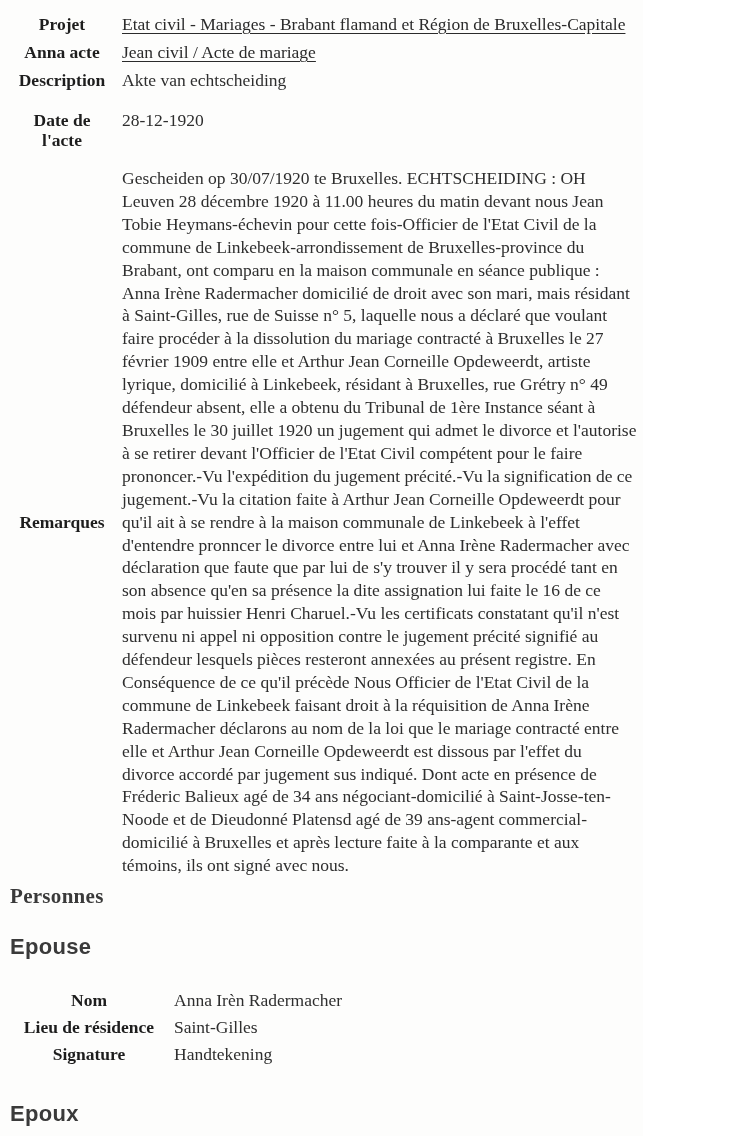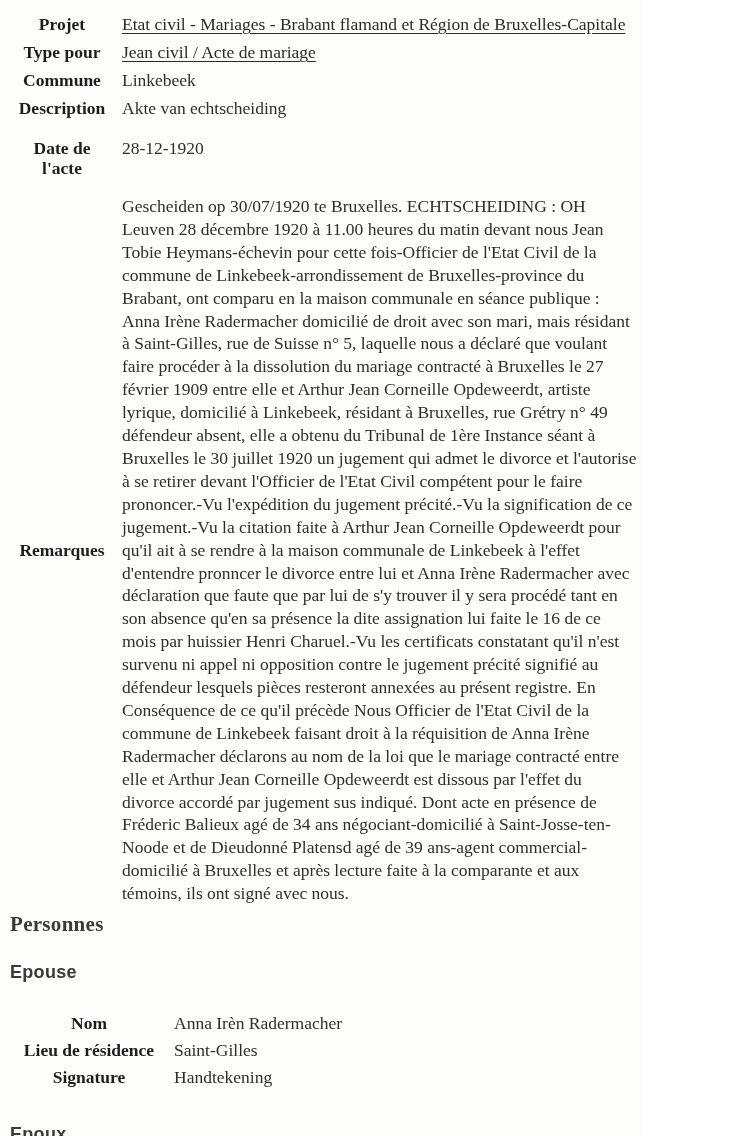--- a/index.html
+++ b/index.html
@@ -65,21 +65,21 @@
     margin: 7px 0 0 0;
     font-family: Liberation Serif, serif;
     font-size: 21px;
     font-weight: bold;
     color: #3a3a3a;
     letter-spacing: 0.3px;
   }
   .h-person {
     margin: 25px 0 0 0;
     font-family: "Liberation Sans", sans-serif;
-    font-size: 18px;
+    font-size: 22px;
     font-weight: bold;
     color: #3a3a3a;
     letter-spacing: 0.3px;
   }
   
   .person-table { margin-top: 27px; }
   .prow {
     display: flex;
     line-height: 27px;
   }
@@ -101,30 +101,26 @@
   <div class="fields-top">
 
     <div class="frow simple">
       <div class="flabel">Projet</div>
       <div class="fvalue">
         <span class="doc-link">Etat civil - Mariages - Brabant flamand et Région de Bruxelles-Capitale</span>
       </div>
     </div>
 
     <div class="frow simple">
-      <div class="flabel">Type pour</div>
+      <div class="flabel">Anna acte</div>
       <div class="fvalue">
         <span class="doc-link">Jean civil / Acte de mariage</span>
       </div>
     </div>
 
-    <div class="frow simple">
-      <div class="flabel">Commune</div>
-      <div class="fvalue">Linkebeek</div>
-    </div>
 
     <div class="frow simple">
       <div class="flabel">Description</div>
       <div class="fvalue">Akte van echtscheiding</div>
     </div>
 
     <div class="frow date-row">
       <div class="flabel">
         <span class="label-narrow">Date de l'acte</span>
       </div>

